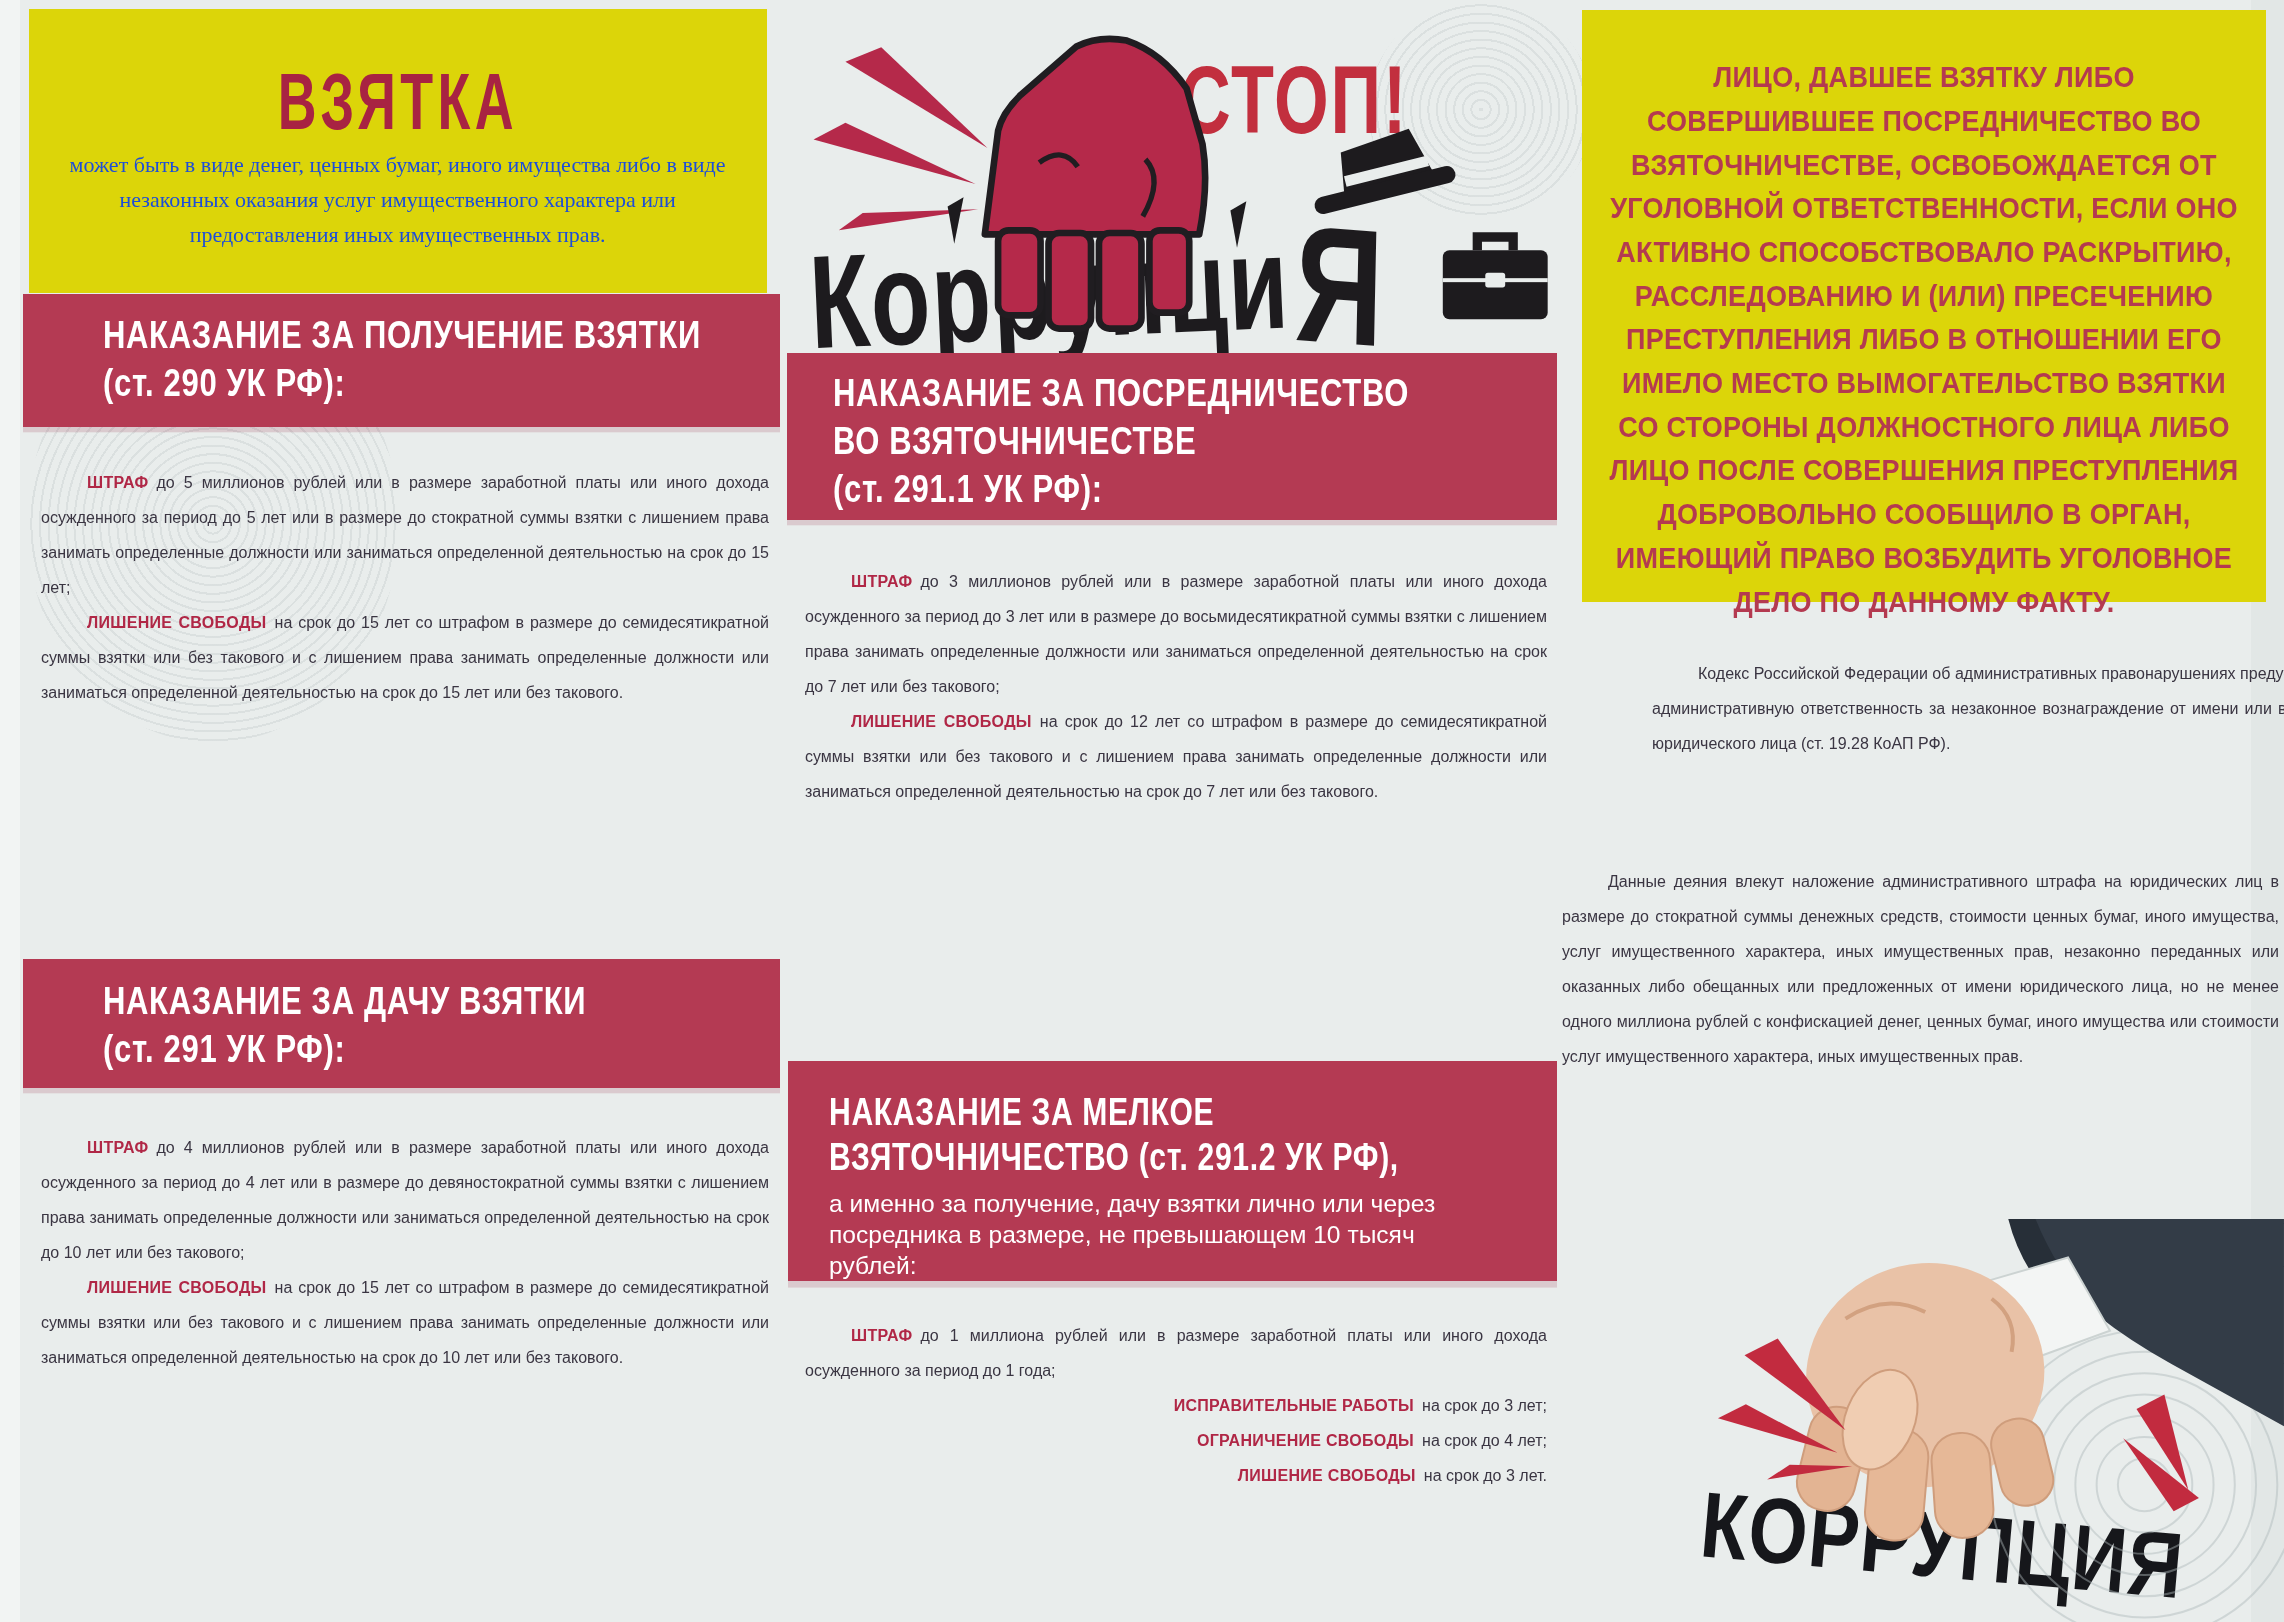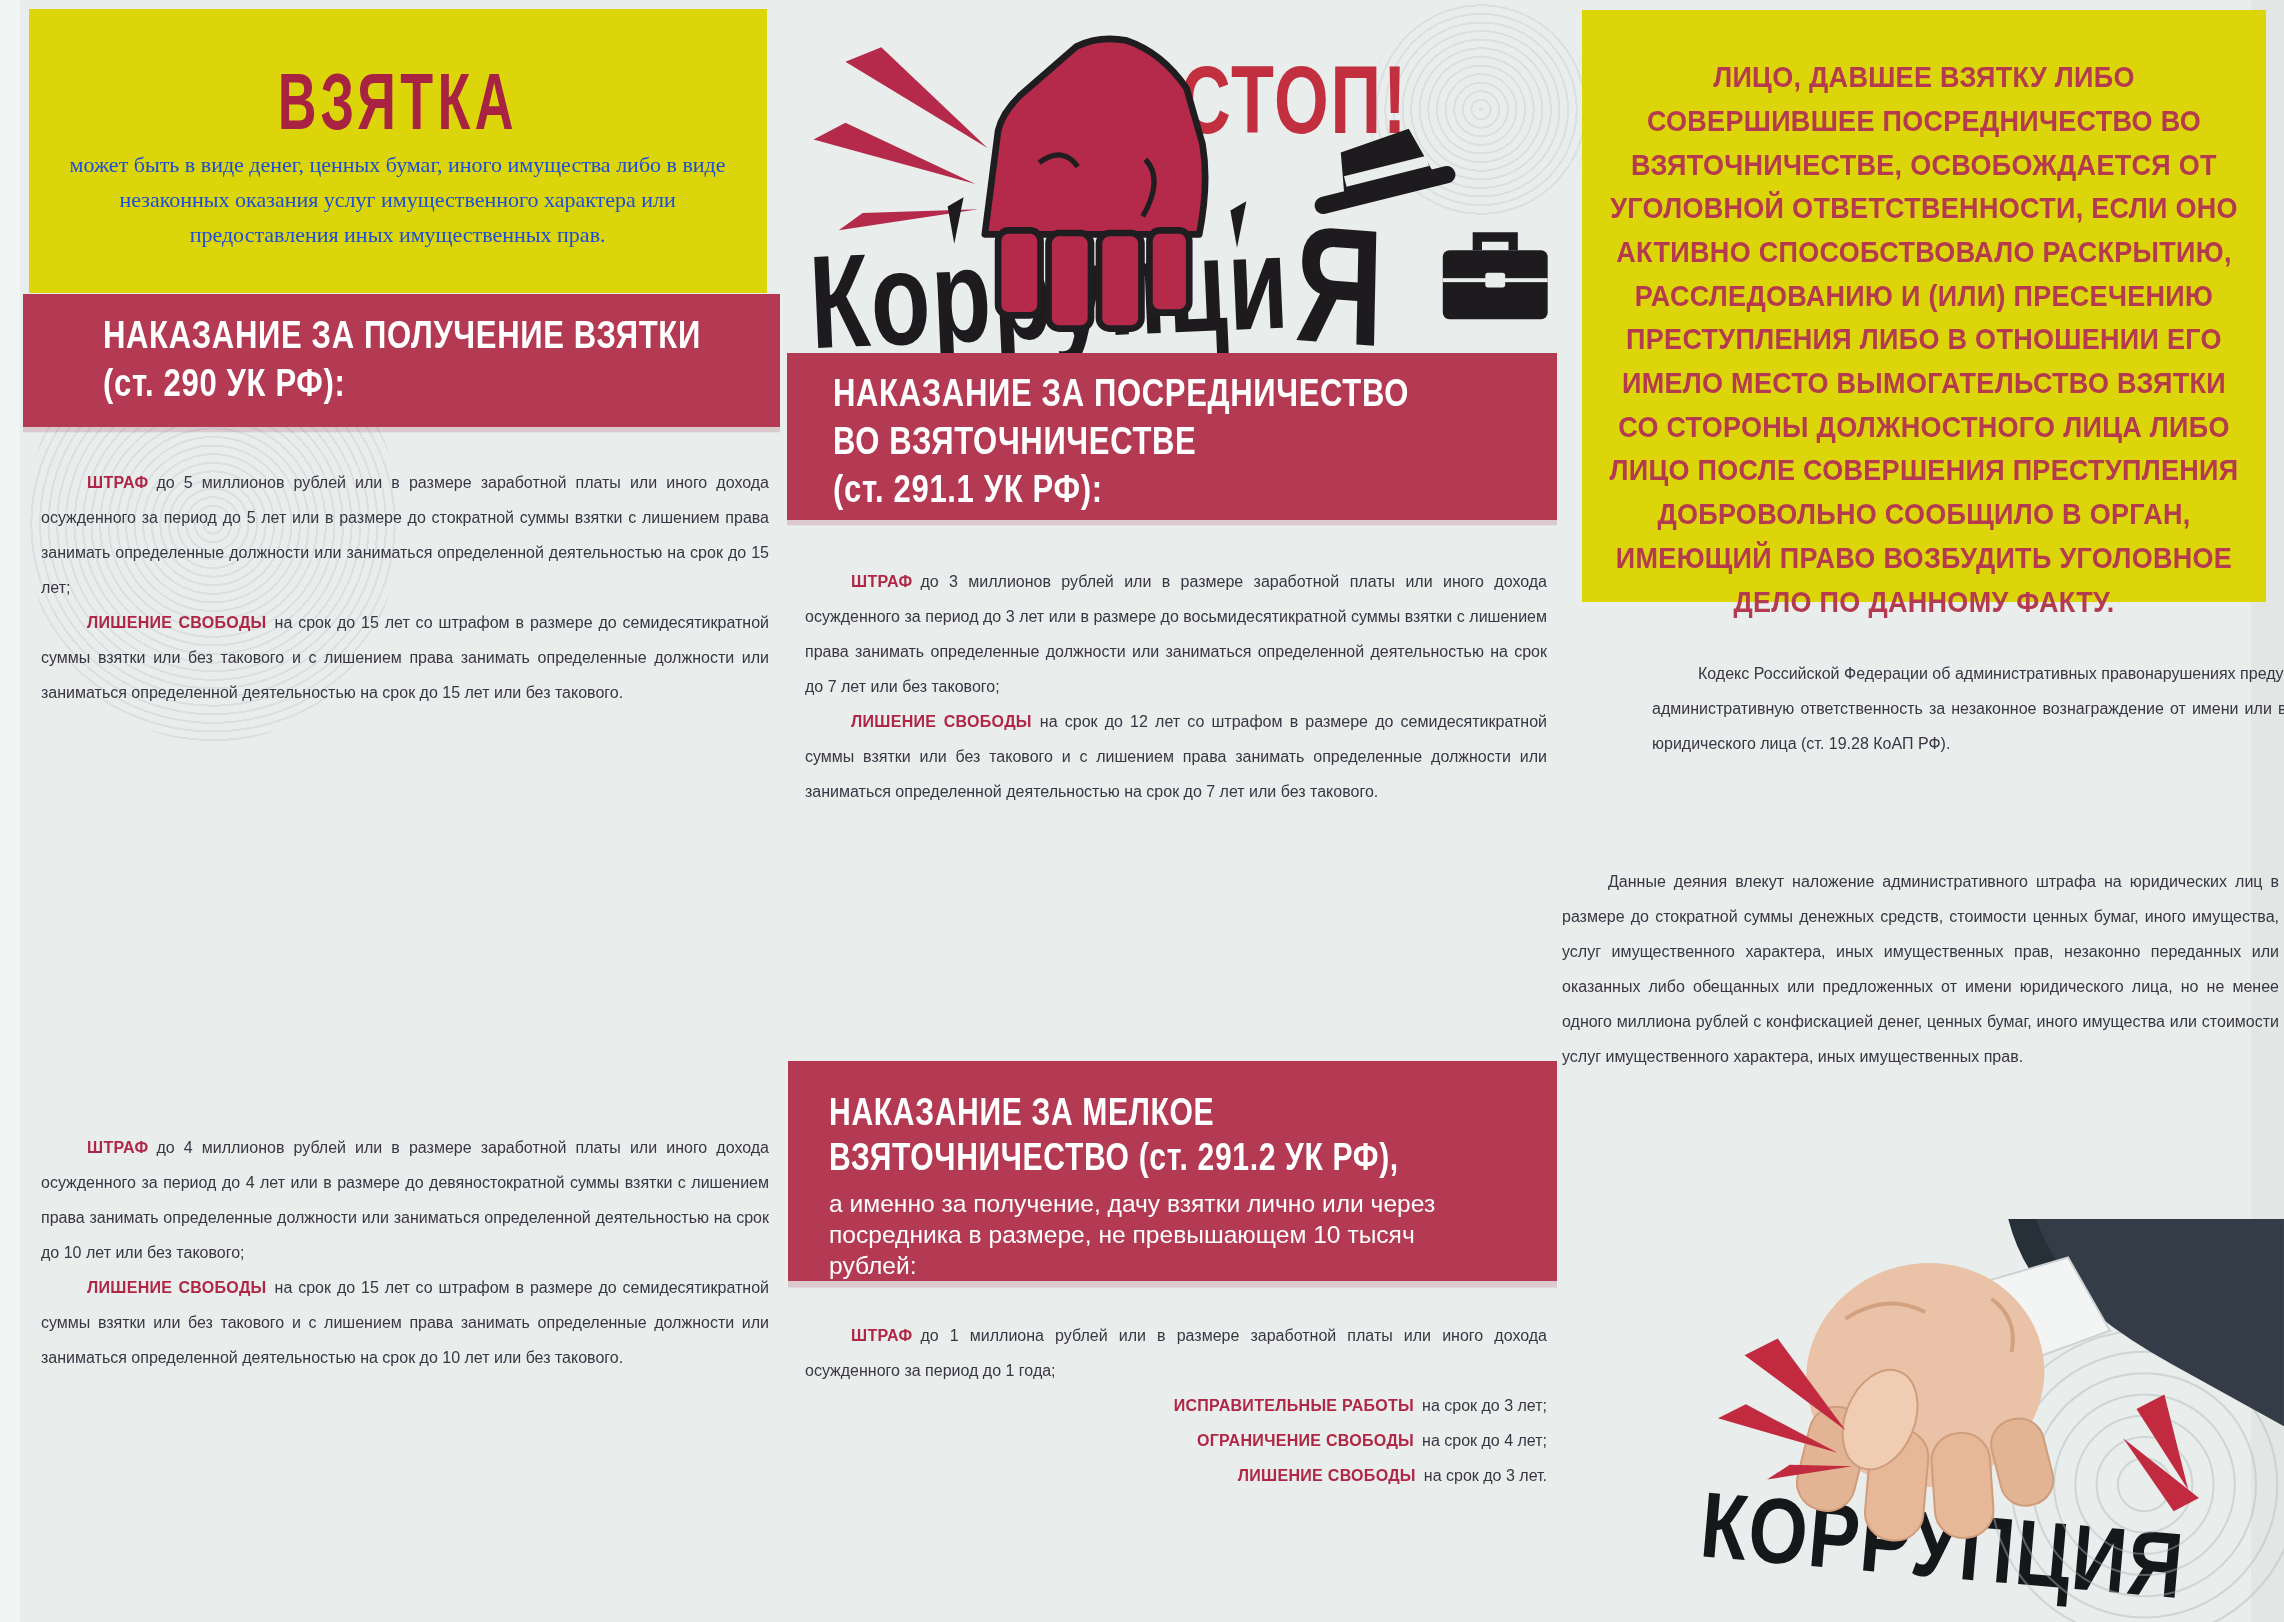--- a/index.html
+++ b/index.html
@@ -85,20 +85,24 @@
 
   <header class="banner banner-s1">
     <div class="banner-line">НАКАЗАНИЕ ЗА ПОЛУЧЕНИЕ ВЗЯТКИ</div>
     <div class="banner-line">(ст. 290 УК РФ):</div>
   </header>
   <div class="body-block bb-s1">
     <p class="bp"><span class="kw">ШТРАФ</span><span>до 5 миллионов рублей или в размере заработной платы или иного дохода осужденного за период до 5 лет или в размере до стократной суммы взятки с лишением права занимать определенные должности или заниматься определенной деятельностью на срок до 15 лет;</span></p>
     <p class="bp"><span class="kw">ЛИШЕНИЕ СВОБОДЫ</span><span>на срок до 15 лет со штрафом в размере до семидесятикратной суммы взятки или без такового и с лишением права занимать определенные должности или заниматься определенной деятельностью на срок до 15 лет или без такового.</span></p>
   </div>
 
+  <header class="banner banner-s2">
+    <div class="banner-line">НАКАЗАНИЕ ЗА ДАЧУ ВЗЯТКИ</div>
+    <div class="banner-line">(ст. 291 УК РФ):</div>
+  </header>
   <div class="body-block bb-s2">
     <p class="bp"><span class="kw">ШТРАФ</span><span>до 4 миллионов рублей или в размере заработной платы или иного дохода осужденного за период до 4 лет или в размере до девяностократной суммы взятки с лишением права занимать определенные должности или заниматься определенной деятельностью на срок до 10 лет или без такового;</span></p>
     <p class="bp"><span class="kw">ЛИШЕНИЕ СВОБОДЫ</span><span>на срок до 15 лет со штрафом в размере до семидесятикратной суммы взятки или без такового и с лишением права занимать определенные должности или заниматься определенной деятельностью на срок до 10 лет или без такового.</span></p>
   </div>
 
   <div class="logo">
     <div class="stop-text">СТОП!</div>
     <div class="corruption-text"><span>Коррупци</span><span class="corruption-ya">Я</span></div>
     <svg class="logo-svg" viewBox="0 0 1160 517">
       <g fill="#b5294a">

